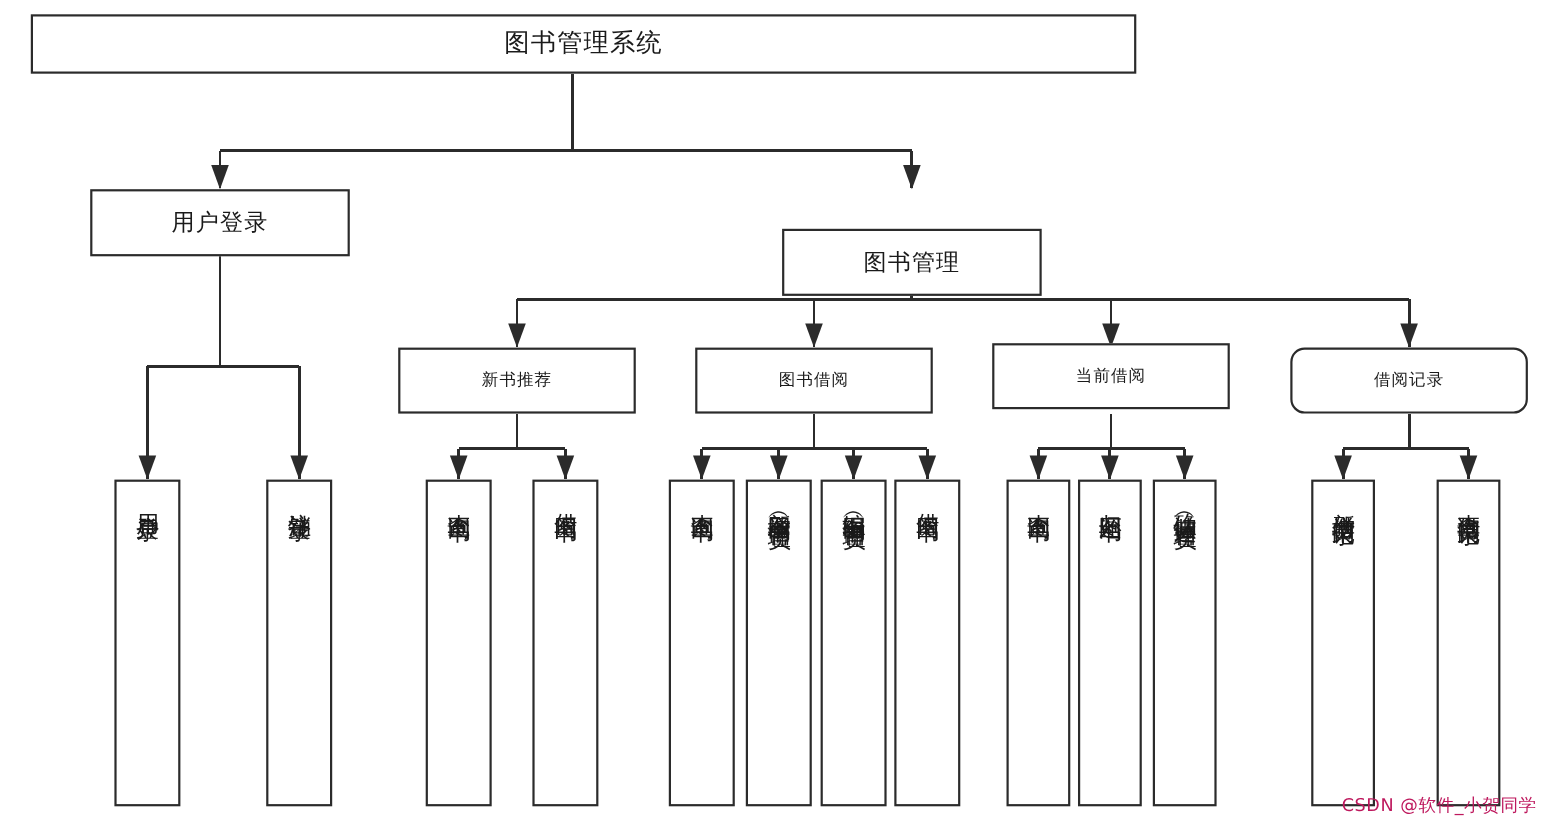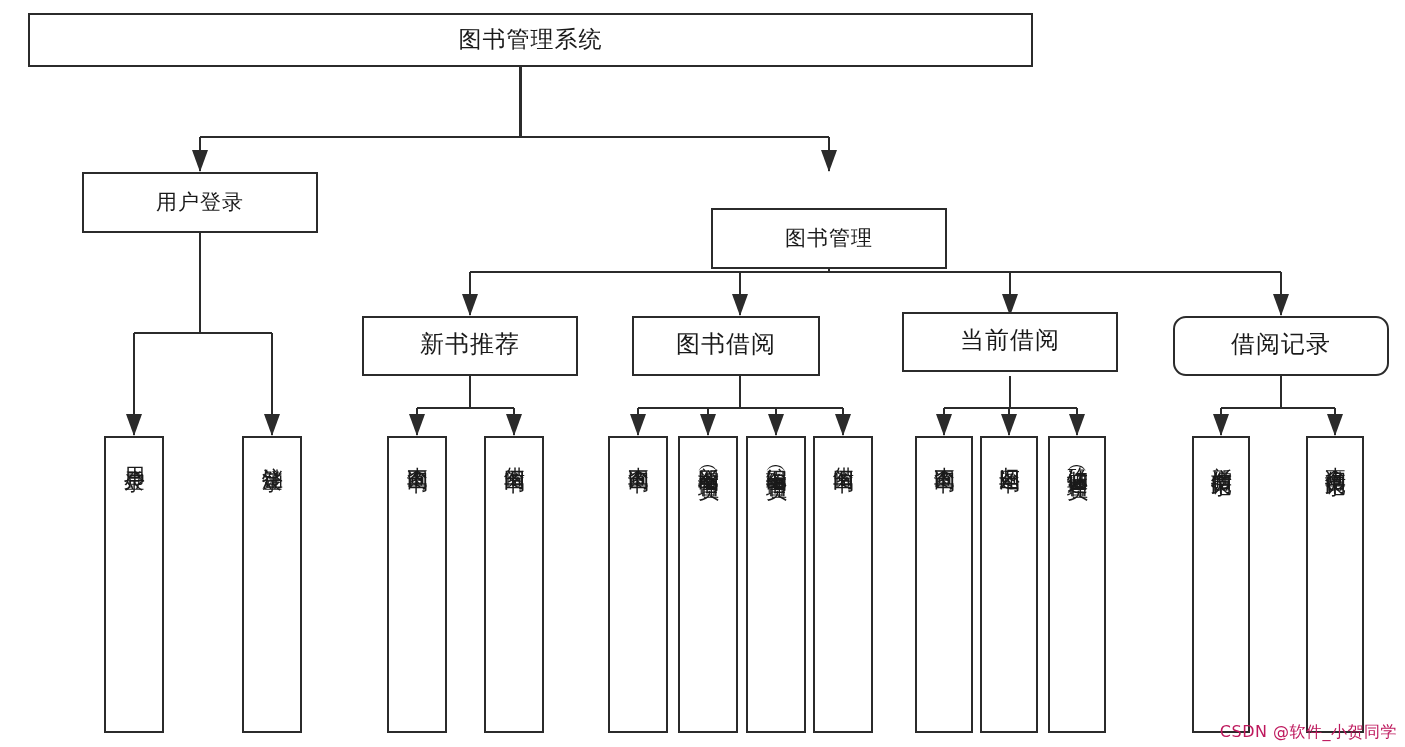--- a/index.html
+++ b/index.html
@@ -37,22 +37,21 @@
     color: #1a1a1a;
     line-height: 1.18;
   }
   .node.level-0 {
     font-size: 23px;
   }
   .node.level-1 {
     font-size: 21px;
   }
   .node.level-2 {
-    font-size: 24px;
-    font-family: Liberation Mono, monospace;
+    font-size: 15px;
   }
   .node.leaf {
     font-size: 21px;
     padding-top: 12px;
     align-items: flex-start;
   }
   .vlabel {
     writing-mode: vertical-rl;
     text-orientation: upright;
     letter-spacing: 2px;
@@ -137,21 +136,21 @@
       </div>
       <div class="node level-1" style="left: 82px; top: 172px; width: 236px; height: 61px;">
         <span class="hlabel">用户登录</span>
       </div>
       <div class="node level-1" style="left: 711px; top: 172px; width: 236px; height: 61px; margin-top: 36px;">
         <span class="hlabel">图书管理</span>
       </div>
       <div class="node level-2" style="left: 362px; top: 316px; width: 216px; height: 60px;">
         <span class="hlabel">新书推荐</span>
       </div>
-      <div class="node level-2" style="left: 632px; top: 316px; width: 188px; height: 60px;">
+      <div class="node level-2" style="left: 632px; top: 316px; width: 216px; height: 60px;">
         <span class="hlabel">图书借阅</span>
       </div>
       <div class="node level-2" style="left: 902px; top: 312px; width: 216px; height: 60px;">
         <span class="hlabel">当前借阅</span>
       </div>
       <div class="node level-2" style="left: 1173px; top: 316px; width: 216px; height: 60px; border-radius: 13px;">
         <span class="hlabel">借阅记录</span>
       </div>
       <div class="node level-3 leaf" style="left: 104px; top: 436px; width: 60px; height: 297px;">
         <span class="vlabel">用户登录</span>

